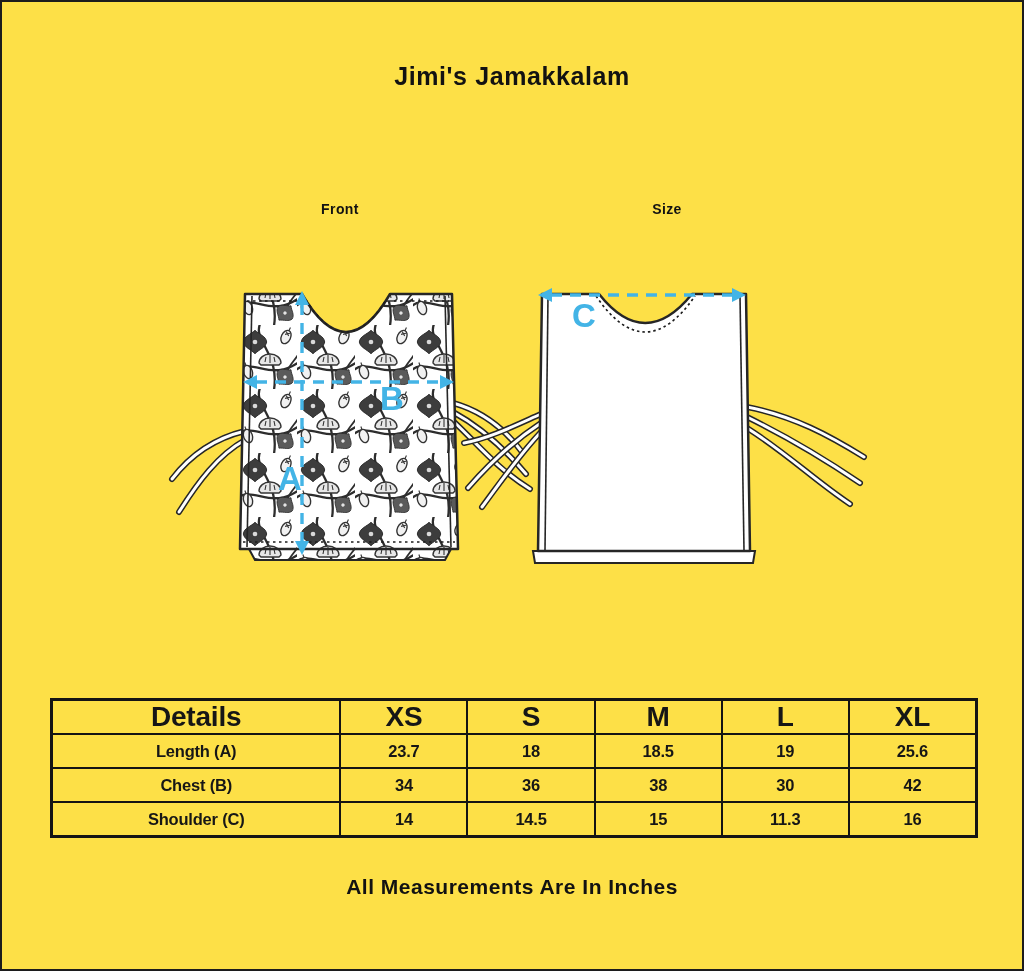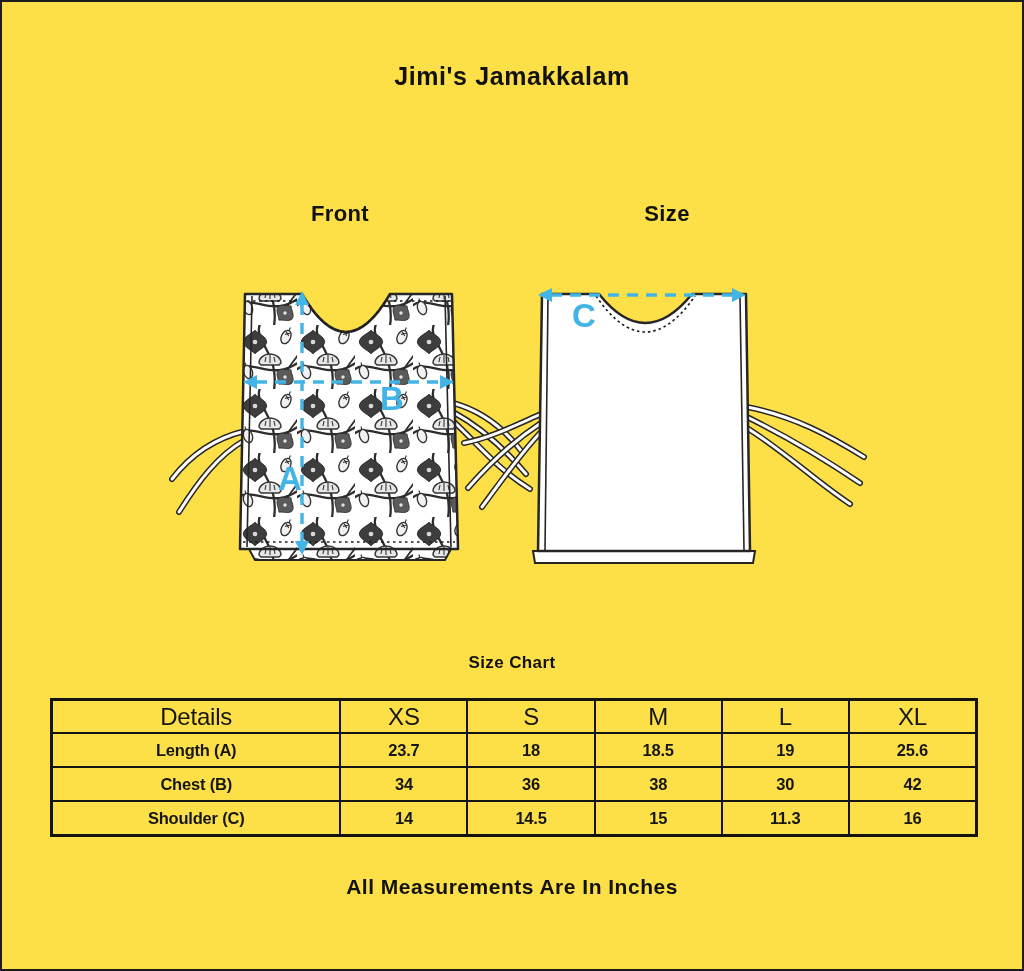--- a/index.html
+++ b/index.html
@@ -17,21 +17,21 @@
   .abs { position: absolute; }
   #title {
     top: 60px; left: 0; width: 100%;
     text-align: center;
     font-size: 25px; font-weight: bold; letter-spacing: 0.6px;
     color: #121212;
   }
   .view-label {
     top: 199px; width: 160px;
     text-align: center;
-    font-size: 22px; font-weight: bold; letter-spacing: 0.4px;
+    font-size: 14px; font-weight: bold; letter-spacing: 0.4px;
     color: #121212;
   }
   #front-label { left: 258px; }
   #back-label  { left: 585px; }
   #diagram-svg { top: 0; left: 0; }
   #size-chart-heading {
     top: 651px; left: 0; width: 100%;
     text-align: center;
     font-size: 17px; font-weight: bold; letter-spacing: 0.4px;
     color: #121212;
@@ -45,21 +45,21 @@
   }
   #size-table th, #size-table td {
     border: 2px solid #141414;
     text-align: center;
     vertical-align: middle;
     padding: 0;
     color: #161616;
   }
   #size-table th {
     height: 31px;
-    font-size: 24px; font-weight: 400; letter-spacing: -0.2px;
+    font-size: 28px; font-weight: 700; letter-spacing: -0.2px;
   }
   #size-table td {
     height: 32px;
     font-size: 16.5px; font-weight: 600; letter-spacing: -0.2px;
   }
   #size-table .col-details { width: 31.4%; }
   #size-table .col-size { width: 13.72%; }
   #footer-note {
     top: 873px; left: 0; width: 100%;
     text-align: center;
@@ -169,21 +169,20 @@
       <text class="mlabel" x="390" y="408" text-anchor="middle" fill="#43B4E6">B</text>
     </g>
     <g>
       <line x1="549" y1="293" x2="731" y2="293" stroke="#43B4E6" stroke-width="3.4" stroke-dasharray="11,8"></line>
       <polygon points="536,293 550,286 550,300" fill="#43B4E6"></polygon>
       <polygon points="744,293 730,286 730,300" fill="#43B4E6"></polygon>
       <text class="mlabel" x="582" y="325" text-anchor="middle" fill="#43B4E6">C</text>
     </g>
   </svg>
 
-  <div id="size-chart-heading" class="abs">Size Chart</div>
 
   <div id="table-wrap" class="abs">
     <table id="size-table">
       <thead>
         <tr>
           <th class="col-details">Details</th>
           <th class="col-size">XS</th>
           <th class="col-size">S</th>
           <th class="col-size">M</th>
           <th class="col-size">L</th>

